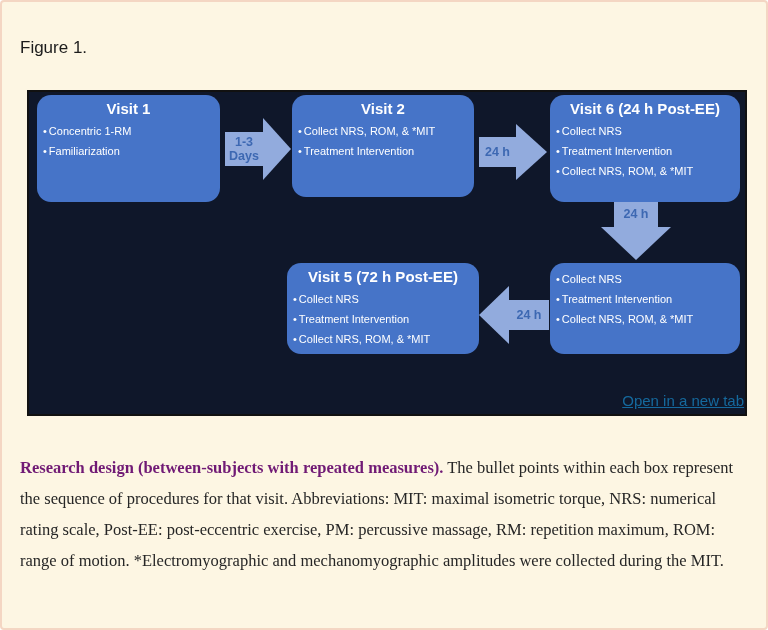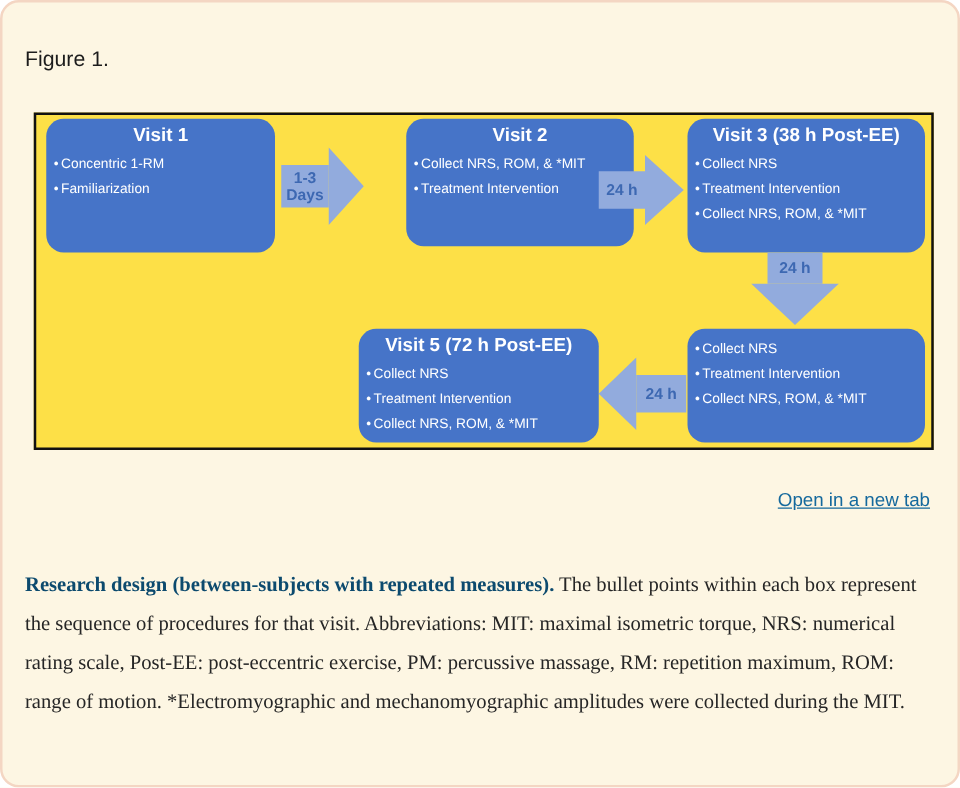--- a/index.html
+++ b/index.html
@@ -1,32 +1,32 @@
 <!DOCTYPE html>
 <html><head>
 <meta charset="utf-8">
 <style>
   * { margin:0; padding:0; box-sizing:border-box; }
   html,body { background:#ffffff; }
   body { width:768px; height:630px; font-family:"Liberation Sans","DejaVu Sans",sans-serif; }
 
   .card {
     position:relative; width:768px; height:630px;
-    background:#FDF6E3; border:2px solid #F4D6C3; border-radius:15px;
+    background:#FDF6E3; border:2px solid #F4D6C3; border-radius:4px;
     overflow:hidden;
   }
 
   .figure-label {
     position:absolute; left:18px; top:36px;
     font-size:17px; color:#1c1c1c;
   }
 
   .figure-panel {
-    position:absolute; left:25px; top:88px; width:720px; height:270px;
-    background:#fde047; border:2px solid #111111;
+    position:absolute; left:25px; top:88px; width:720px; height:326px;
+    background:#0f172a; border:2px solid #111111;
   }
 
   .vbox {
     position:absolute; background:#4674C8; border-radius:14px;
     color:#ffffff; padding:4px 6px 4px 6px;
   }
   .vbox .vtitle {
     text-align:center; font-weight:bold; font-size:15px; line-height:1.35;
     white-space:nowrap;
   }
@@ -72,38 +72,38 @@
 
   
   #arrow4 { left:450px; top:194px; width:70px; height:58px; }
   #arrow4 .head  { left:0; top:0;
     border-top:29px solid transparent; border-bottom:29px solid transparent;
     border-right:30px solid #92ABDD; }
   #arrow4 .stem  { left:30px; top:14px; width:40px; height:30px; }
   #arrow4 .alabel { left:30px; top:14px; width:40px; height:30px; }
 
   #visit1 { left:8px;   top:3px;   width:183px; height:107px; }
-  #visit2 { left:263px; top:3px;   width:182px; height:102px;margin-left:33px; }
+  #visit2 { left:263px; top:3px;   width:182px; height:102px; }
   #visit3 { left:521px; top:3px;   width:190px; height:107px; }
   #visit4 { left:521px; top:171px; width:190px; height:91px; }
   #visit5 { left:258px; top:171px; width:192px; height:91px; }
 
   .open-link-row {
     position:absolute; right:22px; top:390px; text-align:right;
   }
   .open-link {
     font-size:15px; color:#15699D; text-decoration:underline; cursor:pointer;
   }
 
   .caption {
     position:absolute; left:18px; top:450px; width:732px;
     font-family:"Liberation Serif","DejaVu Serif",serif;
     font-size:16.5px; line-height:31px; color:#262626;
   }
-  .caption b { color:#0c4a6e; }
+  .caption b { color:#701a75; }
 </style>
 </head>
 <body>
 
 <div class="card">
 
   <div class="figure-label">Figure 1.</div>
 
   <div class="figure-panel">
 
@@ -129,21 +129,21 @@
       </div>
     </div>
 
     <div class="arrow" id="arrow2">
       <div class="stem"></div>
       <div class="head"></div>
       <div class="alabel">24 h</div>
     </div>
 
     <div class="vbox" id="visit3">
-      <div class="vtitle">Visit 3 (38 h Post-EE)</div>
+      <div class="vtitle">Visit 6 (24 h Post-EE)</div>
       <div class="bullets">
         <div class="bullet">Collect NRS</div>
         <div class="bullet">Treatment Intervention</div>
         <div class="bullet">Collect NRS, ROM, &amp; *MIT</div>
       </div>
     </div>
 
     <div class="arrow" id="arrow3">
       <div class="stem"></div>
       <div class="head"></div>

